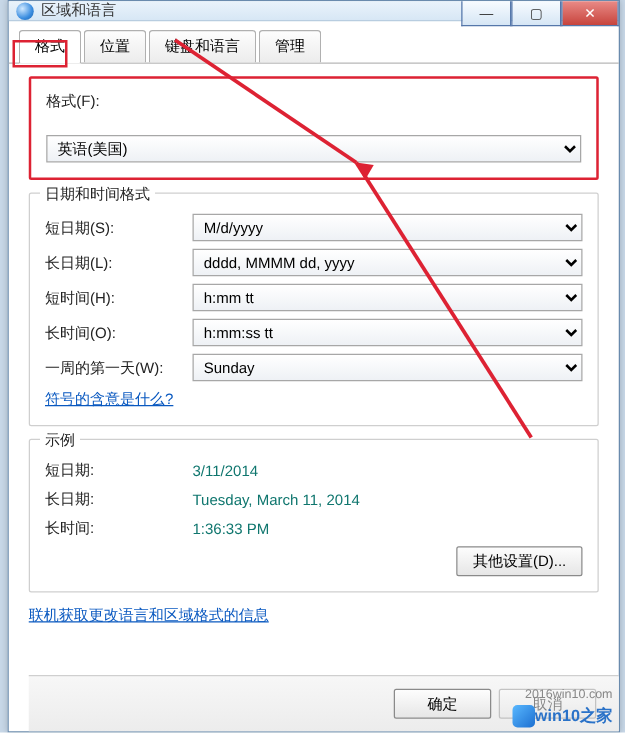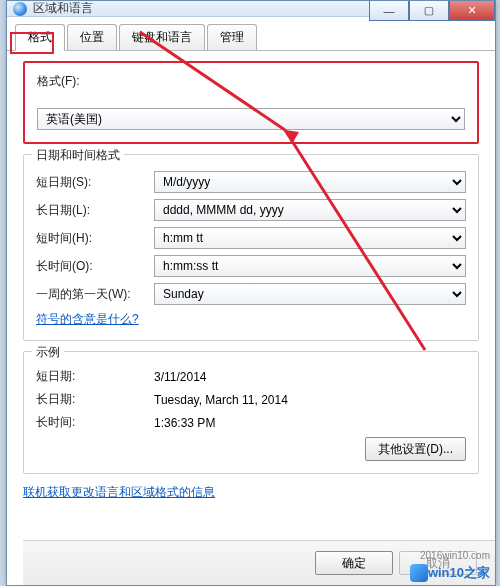--- a/index.html
+++ b/index.html
@@ -16,21 +16,21 @@
   .body { padding: 10px 16px; font-size: 12px; color:#222; }
   .group { border:1px solid #cfcfcf; border-radius:2px; padding:10px 12px 12px; margin-bottom:10px; position:relative; background:#fff; }
   .group.accent { border:2px solid #d23; }
   .group-label { font-size:12px; margin-bottom:18px; }
   .grp-title { position:absolute; top:-8px; left:8px; background:#fff; padding:0 4px; font-size:12px; }
   select.big, select.small { width:100%; height:22px; border:1px solid #a7a7a7; background:linear-gradient(#fff,#eef1f5); font-size:12px; padding-left:4px; }
   .row { display:flex; align-items:center; margin:6px 0;justify-content:flex-end; }
   .row .lab { width:118px; }
   .row select.small { flex:1; }
   a.link { color:#0a59c0; text-decoration:underline; font-size:12px; cursor:pointer; }
-  .samples .row .val { flex:1; color:#000000; }
+  .samples .row .val { flex:1; color:#0f766e; }
   .btnrow { display:flex; justify-content:flex-end; margin-top:4px;align-items:flex-end; }
   .btn { min-width:100px; height:24px; border:1px solid #8a8a8a; border-radius:2px; background:linear-gradient(#fdfdfd,#e6e6e6); font-size:12px; padding:0 12px; cursor:pointer; }
   .footer { position:absolute; left:16px; right:0; bottom:0; padding:10px 18px 10px; display:flex; align-items:center; justify-content:flex-end; gap:6px; background:linear-gradient(#f7f7f7,#ececec); border-top:1px solid #cfcfcf; }
   .footer .btn { min-width:78px; }
   .watermark { position:absolute; right:10px; bottom:4px; display:flex; align-items:center; gap:0; font-size:13px; font-weight:600; color:#2a72c8; pointer-events:none; }
   .watermark .ic { width:18px; height:18px; border-radius:4px; background:linear-gradient(135deg,#59b8ff,#1c6fd1); display:inline-block; }
   .watermark .url { position:absolute; right:0; top:-14px; font-size:10px; color:#888; font-weight:400; }
   
   .ann-tab { position:absolute; left:10px; top:32px; width:44px; height:22px; border:2px solid #d23; pointer-events:none; }
   

